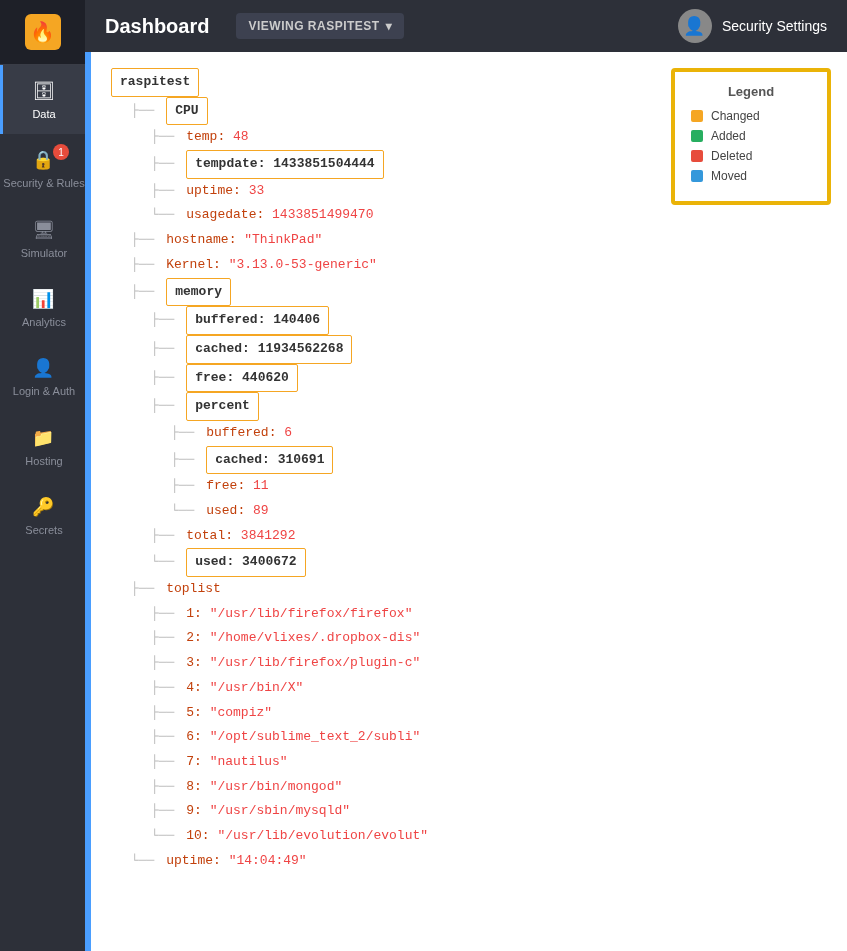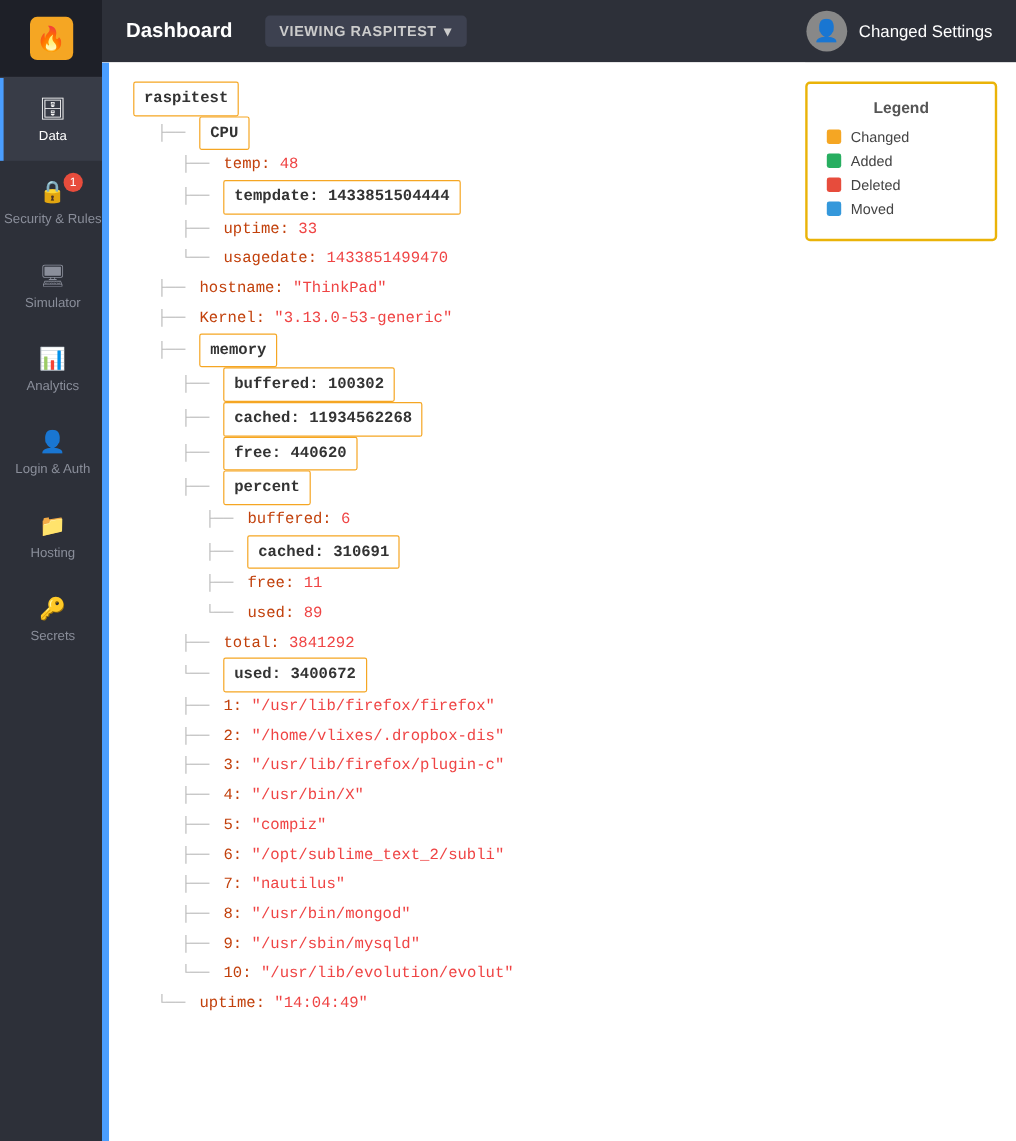--- a/index.html
+++ b/index.html
@@ -81,21 +81,21 @@
       justify-content: space-between;
       flex-shrink: 0;
     }
     .topbar-left {
       display: flex;
       align-items: center;
       gap: 12px;
     }
     .topbar-title {
       color: #ffffff;
-      font-size: 17px;
+      font-size: 20px;
       font-weight: 700;
     }
     .topbar-viewing {
       background: #3d4150;
       color: #ccc;
       font-size: 12px;
       font-weight: 600;
       letter-spacing: 0.5px;
       padding: 6px 12px;
       border-radius: 4px;
@@ -147,21 +147,21 @@
       font-family: 'Courier New', monospace;
       font-size: 13px;
       color: #333;
       background: #fff;
     }
 
     
     .legend-panel {
       width: 160px;
       background: #fff;
-      border: 2px solid #eab308;
+      border: 4px solid #eab308;
       border-radius: 4px;
       margin: 16px 16px 0 0;
       padding: 12px 16px;
       height: fit-content;
       flex-shrink: 0;
     }
     .legend-title {
       font-size: 13px;
       font-weight: 600;
       color: #555;
@@ -261,21 +261,21 @@
   <div class="topbar">
     <div class="topbar-left">
       <span class="topbar-title">Dashboard</span>
       <div class="topbar-viewing">
         <span>VIEWING RASPITEST</span>
         <span>▾</span>
       </div>
     </div>
     <div class="topbar-right">
       <div class="topbar-avatar">👤</div>
-      <span class="topbar-account">Changed Settings</span>
+      <span class="topbar-account">Security Settings</span>
     </div>
   </div>
 
   <div class="content">
     <div class="accent-bar"></div>
 
     <div class="tree-area">
 
       <div class="tree-node">
         <span class="tree-root">raspitest</span>
@@ -302,21 +302,21 @@
       </div>
 
       <div class="tree-node indent-1">
         <span class="connector-line">├── </span><span class="tree-key-normal">Kernel: </span><span class="tree-value">"3.13.0-53-generic"</span>
       </div>
 
       <div class="tree-node indent-1">
         <span class="connector-line">├── </span><span class="tree-key-changed">memory</span>
       </div>
       <div class="tree-node indent-2">
-        <span class="connector-line">├── </span><span class="tree-key-changed">buffered: 100302</span>
+        <span class="connector-line">├── </span><span class="tree-key-changed">buffered: 140406</span>
       </div>
       <div class="tree-node indent-2">
         <span class="connector-line">├── </span><span class="tree-key-changed">cached: 11934562268</span>
       </div>
       <div class="tree-node indent-2">
         <span class="connector-line">├── </span><span class="tree-key-changed">free: 440620</span>
       </div>
 
       <div class="tree-node indent-2">
         <span class="connector-line">├── </span><span class="tree-key-changed">percent</span>
@@ -335,20 +335,23 @@
       </div>
 
       <div class="tree-node indent-2">
         <span class="connector-line">├── </span><span class="tree-key-normal">total: </span><span class="tree-value">3841292</span>
       </div>
 
       <div class="tree-node indent-2">
         <span class="connector-line">└── </span><span class="tree-key-changed">used: 3400672</span>
       </div>
 
+      <div class="tree-node indent-1">
+        <span class="connector-line">├── </span><span class="tree-key-normal">toplist</span>
+      </div>
       <div class="tree-node indent-2">
         <span class="connector-line">├── </span><span class="tree-key-normal">1: </span><span class="tree-value">"/usr/lib/firefox/firefox"</span>
       </div>
       <div class="tree-node indent-2">
         <span class="connector-line">├── </span><span class="tree-key-normal">2: </span><span class="tree-value">"/home/vlixes/.dropbox-dis"</span>
       </div>
       <div class="tree-node indent-2">
         <span class="connector-line">├── </span><span class="tree-key-normal">3: </span><span class="tree-value">"/usr/lib/firefox/plugin-c"</span>
       </div>
       <div class="tree-node indent-2">

